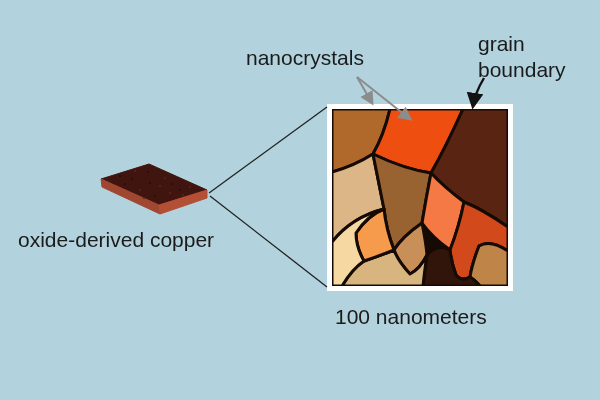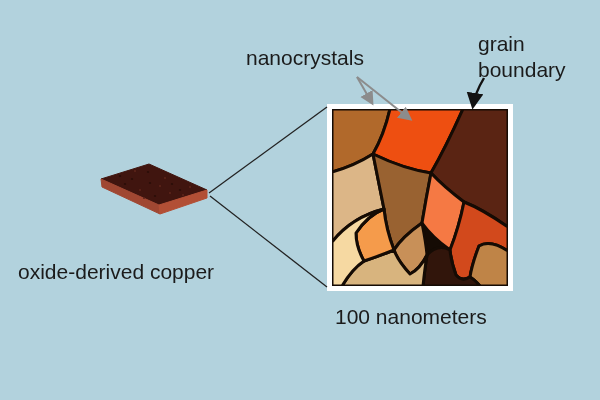--- a/index.html
+++ b/index.html
@@ -43,21 +43,21 @@
           <path d="M52,100 Q54,120 62,141 Q50,146 32,152 Q24,138 24,124 Q36,106 52,100 Z" fill="#f59b4b" stroke="#150b04" stroke-width="3" stroke-linejoin="round"></path>
           <path d="M0,133 Q20,108 52,100 Q36,106 24,124 Q24,138 32,152 Q20,160 10,177 L0,177 Z" fill="#f6d9a2" stroke="#150b04" stroke-width="3" stroke-linejoin="round"></path>
         </g>
     </svg>
   </div>
 
   <div class="lbl" style="left:246px;top:45px;">nanocrystals</div>
 
   <div class="lbl wrap" style="left:478px;top:31px;width:104px;">grain boundary</div>
 
-  <div class="lbl" style="left:18px;top:227px;margin-top:32px;">oxide-derived copper</div>
+  <div class="lbl" style="left:18px;top:227px;">oxide-derived copper</div>
 
   <div class="lbl" style="left:335px;top:304px;">100 nanometers</div>
 
   <svg id="annotation-layer" width="600" height="400" viewBox="0 0 600 400">
     <defs>
       <marker id="head-gray" markerWidth="8" markerHeight="8" refX="5.5" refY="3.5" orient="auto">
         <path d="M0,0 L7,3.5 L0,7 Z" fill="#8c8c8c"></path>
       </marker>
       <marker id="head-black" markerWidth="8" markerHeight="8" refX="5.5" refY="3.5" orient="auto">
         <path d="M0,0 L7,3.5 L0,7 Z" fill="#121212"></path>

